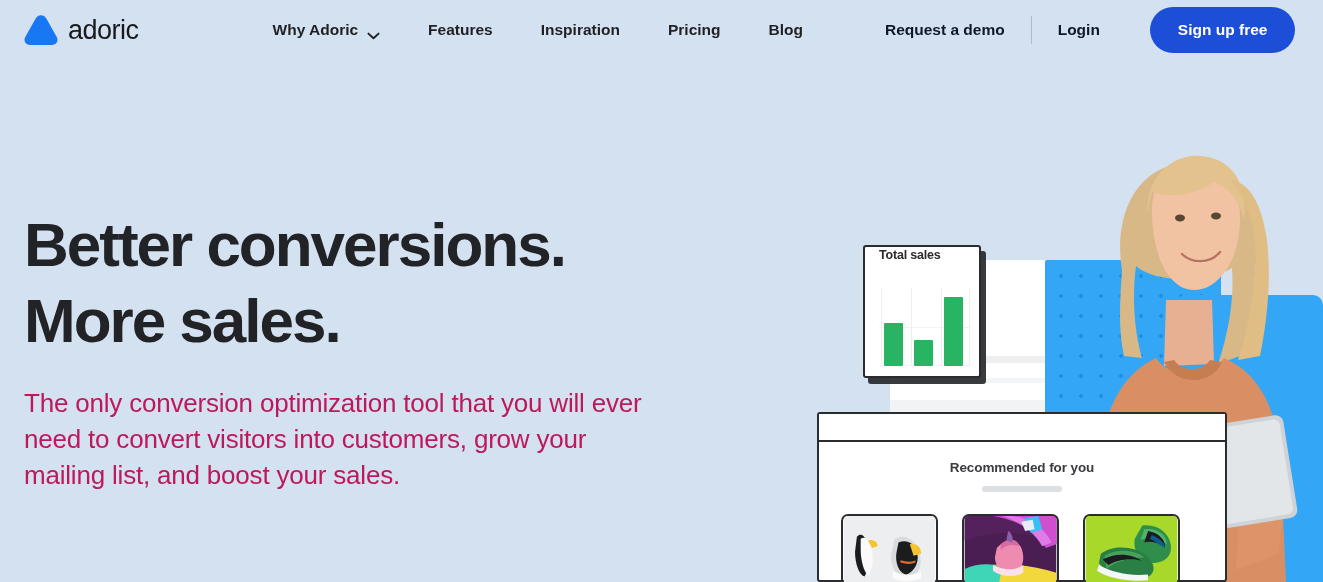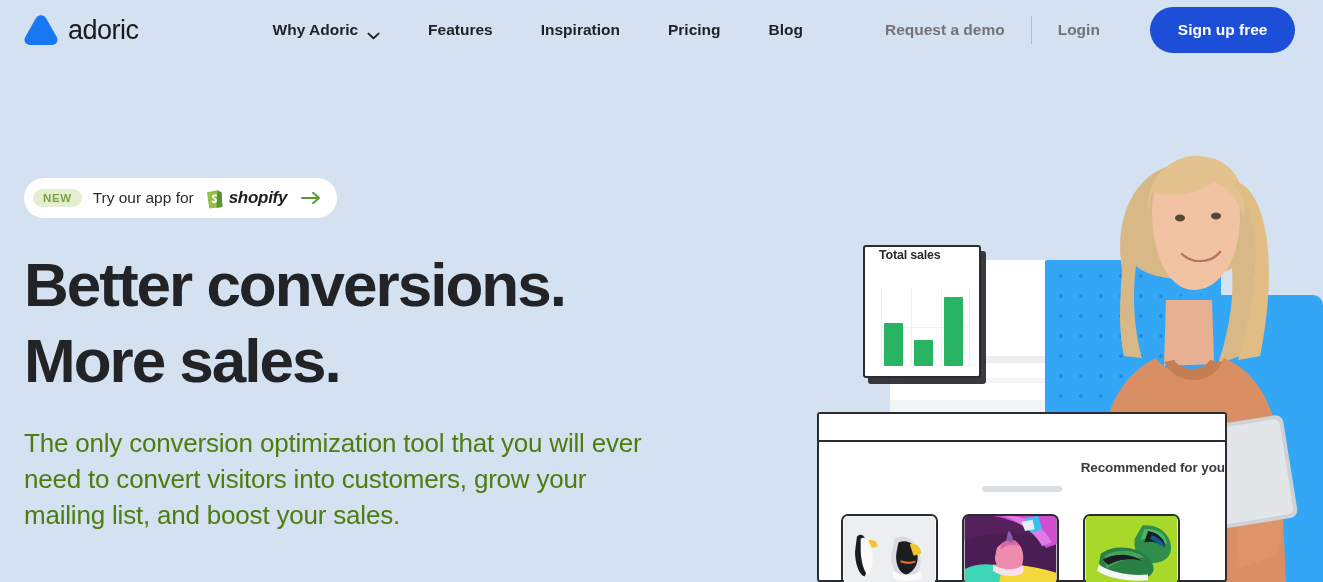--- a/index.html
+++ b/index.html
@@ -27,21 +27,21 @@
   .nav-main { display: flex; align-items: flex-end; margin-left: 78px; gap: 0; }
   .nav-link {
     font-size: 15.5px; font-weight: 700; color: #1f2023;
     padding: 0 24px; white-space: nowrap; cursor: pointer;
     display: flex; align-items: center; gap: 9px;
   }
   .chev { width: 13px; height: 8px; display: block; }
 
   .nav-right { margin-left: auto; display: flex; align-items: center; margin-right: 24px; }
   .nav-secondary {
-    font-size: 15.5px; font-weight: 700; color: #737373;
+    font-size: 15.5px; font-weight: 700; color: #0f172a;
     padding: 0 26px; white-space: nowrap; cursor: pointer;
   }
   .nav-divider { width: 1px; height: 28px; background: #a9bdd4; }
   .btn-signup {
     margin-left: 24px;
     background: #1d4ed8; color: #ffffff;
     font-size: 15.5px; font-weight: 700;
     height: 46px; padding: 0 28px;
     border: none; border-radius: 26px; cursor: pointer;
     white-space: nowrap;
@@ -71,21 +71,21 @@
   .promo-arrow { width: 20px; height: 14px; display: block; margin-left: 3px; }
 
   .headline {
     margin-top: 29px;
     font-size: 62px; line-height: 76px; font-weight: 700;
     color: #222326; letter-spacing: -2px;
   }
   .subhead {
     margin-top: 26px;
     font-size: 26px; line-height: 36px; font-weight: 400;
-    color: #4d7c0f; letter-spacing: -0.2px;
+    color: #be185d; letter-spacing: -0.2px;
     width: 620px;
   }
 
   
   .hero-art { position: absolute; left: 790px; top: 150px; width: 533px; height: 432px; }
 
   
   .dot-panel {
     position: absolute; left: 255px; top: 110px; width: 176px; height: 180px;
     background: #33a7f5;
@@ -124,21 +124,21 @@
   
   .rec-panel {
     position: absolute; left: 27px; top: 262px; width: 410px; height: 170px;
     background: #ffffff; border: 2px solid #2b2c2f; border-radius: 3px;
   }
   .rec-topbar {
     position: absolute; left: 0; top: 0; width: 100%; height: 28px;
     border-bottom: 2px solid #2b2c2f; background: #ffffff;
   }
   .rec-title {
-    position: absolute; top: 46px; left: 0; width: 100%; text-align: right;
+    position: absolute; top: 46px; left: 0; width: 100%; text-align: center;
     font-size: 13.5px; font-weight: 700; color: #3a3b3e; letter-spacing: -0.1px;
   }
   .rec-sub {
     position: absolute; top: 72px; left: 50%; transform: translateX(-50%);
     width: 80px; height: 6px; background: #dcdfe2; border-radius: 3px;
   }
   .rec-cards { position: absolute; top: 100px; left: 22px; display: flex; gap: 24px; }
   .rec-card {
     width: 97px; height: 72px;
     border: 2px solid #2b2c2f; border-radius: 7px;
@@ -192,39 +192,20 @@
     <div class="nav-right">
       <div class="nav-secondary">Request a demo</div>
       <div class="nav-divider"></div>
       <div class="nav-secondary">Login</div>
       <button class="btn-signup">Sign up free</button>
     </div>
   </div>
 
   <div class="hero-left">
 
-    <div class="promo-pill">
-      <span class="new-badge">NEW</span>
-      <span class="promo-text">Try our app for</span>
-      <span class="shopify-lockup">
-        <span class="shopify-bag">
-          <svg viewBox="0 0 19 21" xmlns="http://www.w3.org/2000/svg">
-            <path d="M2 4.2 L12.4 2.2 L16.6 4.6 L17.4 19 L4.2 20.6 Z" fill="#95bf47"></path>
-            <path d="M12.4 2.2 L16.6 4.6 L17.4 19 L11.4 19.8 Z" fill="#5e8e3e"></path>
-            <path d="M9.6 6.6 c-1.6 0-2.7.9-2.7 2.2 0 1.8 3.2 2 3.2 3.4 0 .5-.4.8-1 .8-.9 0-1.9-.6-1.9-.6l-.6 1.9s1 .7 2.4.7c1.8 0 3.1-1 3.1-2.6 0-2-3.2-2.3-3.2-3.4 0-.4.3-.7.9-.7.8 0 1.6.4 1.6.4l.6-1.7s-.8-.4-2.4-.4z" fill="#ffffff"></path>
-          </svg>
-        </span>
-        <span class="shopify-word">shopify</span>
-      </span>
-      <span class="promo-arrow">
-        <svg viewBox="0 0 20 14" xmlns="http://www.w3.org/2000/svg">
-          <path d="M1 7 H17.5 M12 1.8 L18 7 L12 12.2" fill="none" stroke="#5a9a2d" stroke-width="1.9" stroke-linecap="round" stroke-linejoin="round"></path>
-        </svg>
-      </span>
-    </div>
 
     <h1 class="headline">
       <span>Better conversions.</span><br>
       <span>More sales.</span>
     </h1>
 
     <p class="subhead">The only conversion optimization tool that you will ever need to convert visitors into customers, grow your mailing list, and boost your sales.</p>
   </div>
 
   <div class="hero-art">

